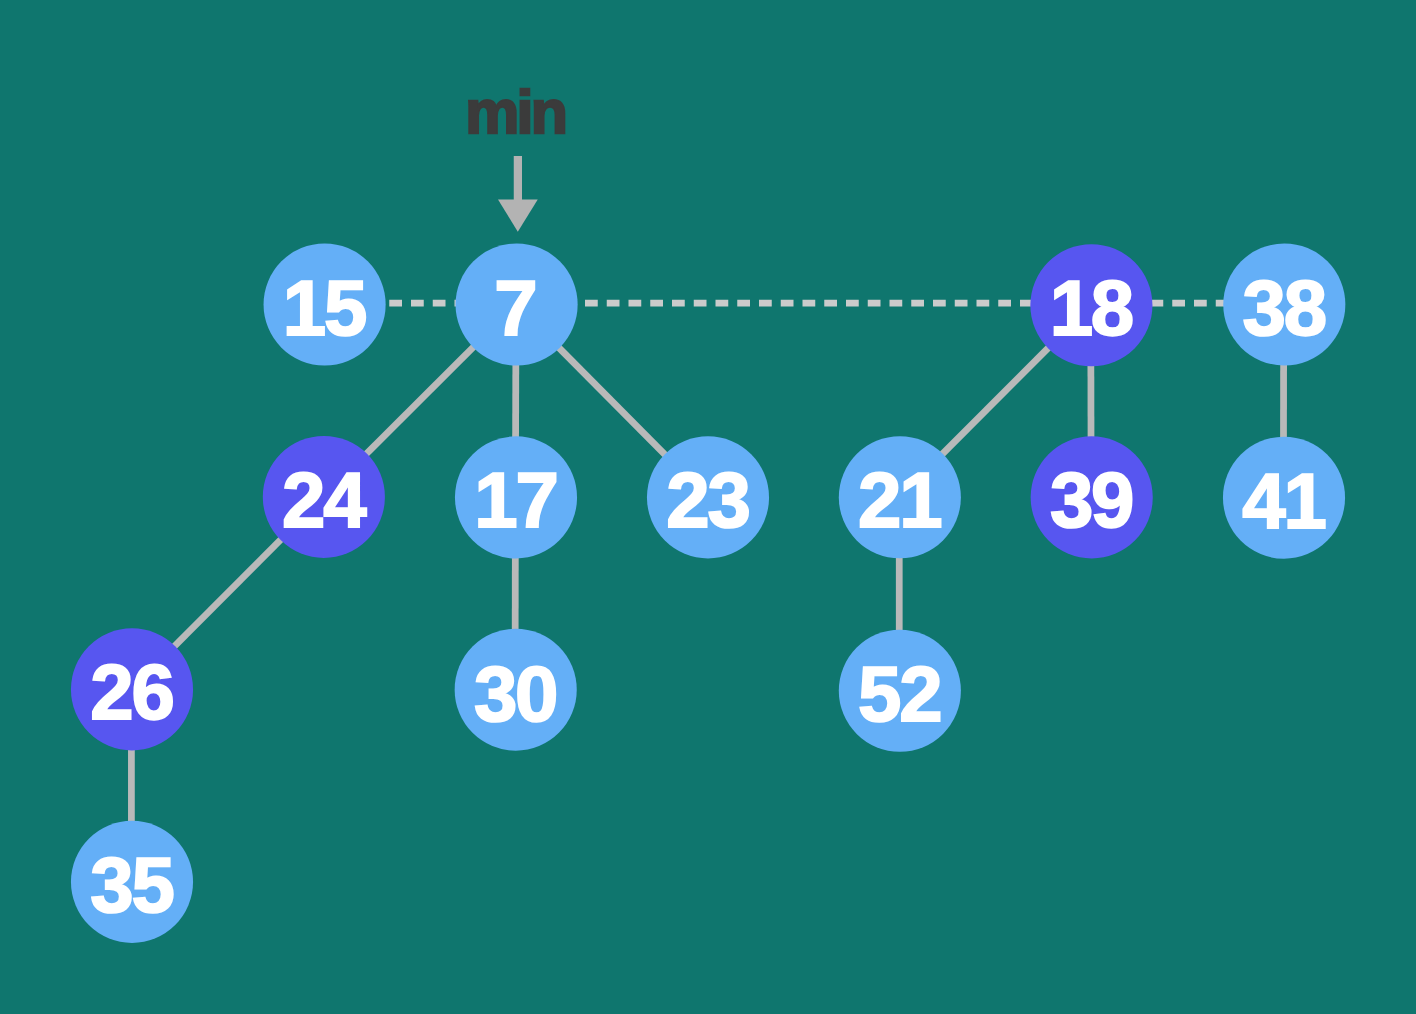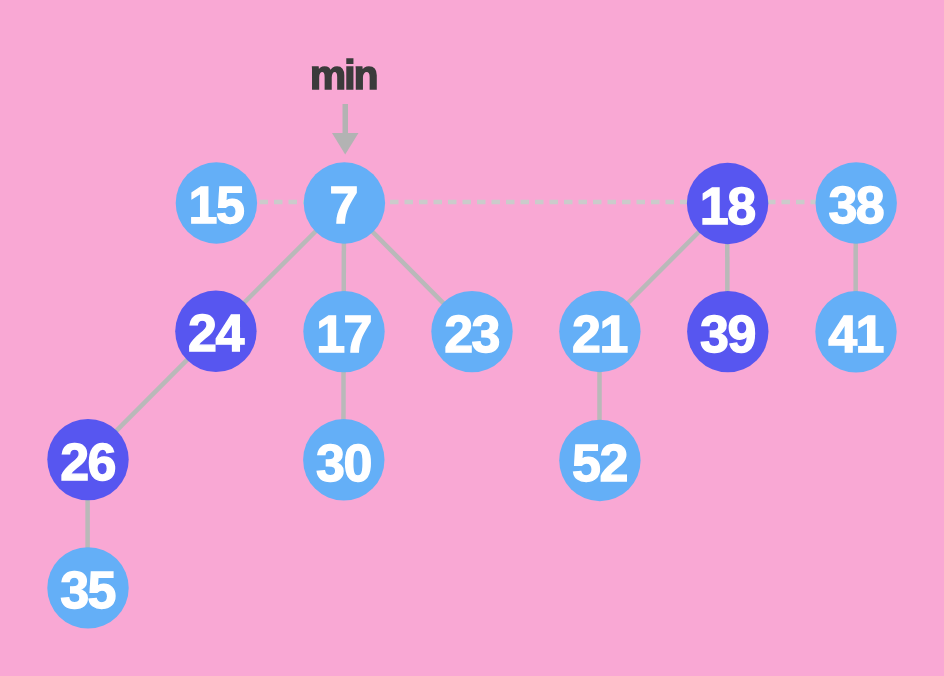--- a/index.html
+++ b/index.html
@@ -1,16 +1,16 @@
 <!DOCTYPE html>
 <html><head>
 <meta charset="utf-8">
 <style>
   html,body{margin:0;padding:0;background:#000;}
-  #stage{position:relative;width:944px;height:676px;background:#f9a8d4;overflow:hidden;}
+  #stage{position:relative;width:944px;height:676px;background:#0f766e;overflow:hidden;}
   svg{position:absolute;left:0;top:0;}
   text{font-family:"Liberation Sans",sans-serif;}
 </style>
 </head>
 <body>
 <div id="stage">
 <svg width="944" height="676" viewBox="0 0 944 676">
 
   <line x1="216" y1="202" x2="856" y2="202" stroke="#cbcbcb" stroke-width="4.5" stroke-dasharray="8.5 6"></line>
 

